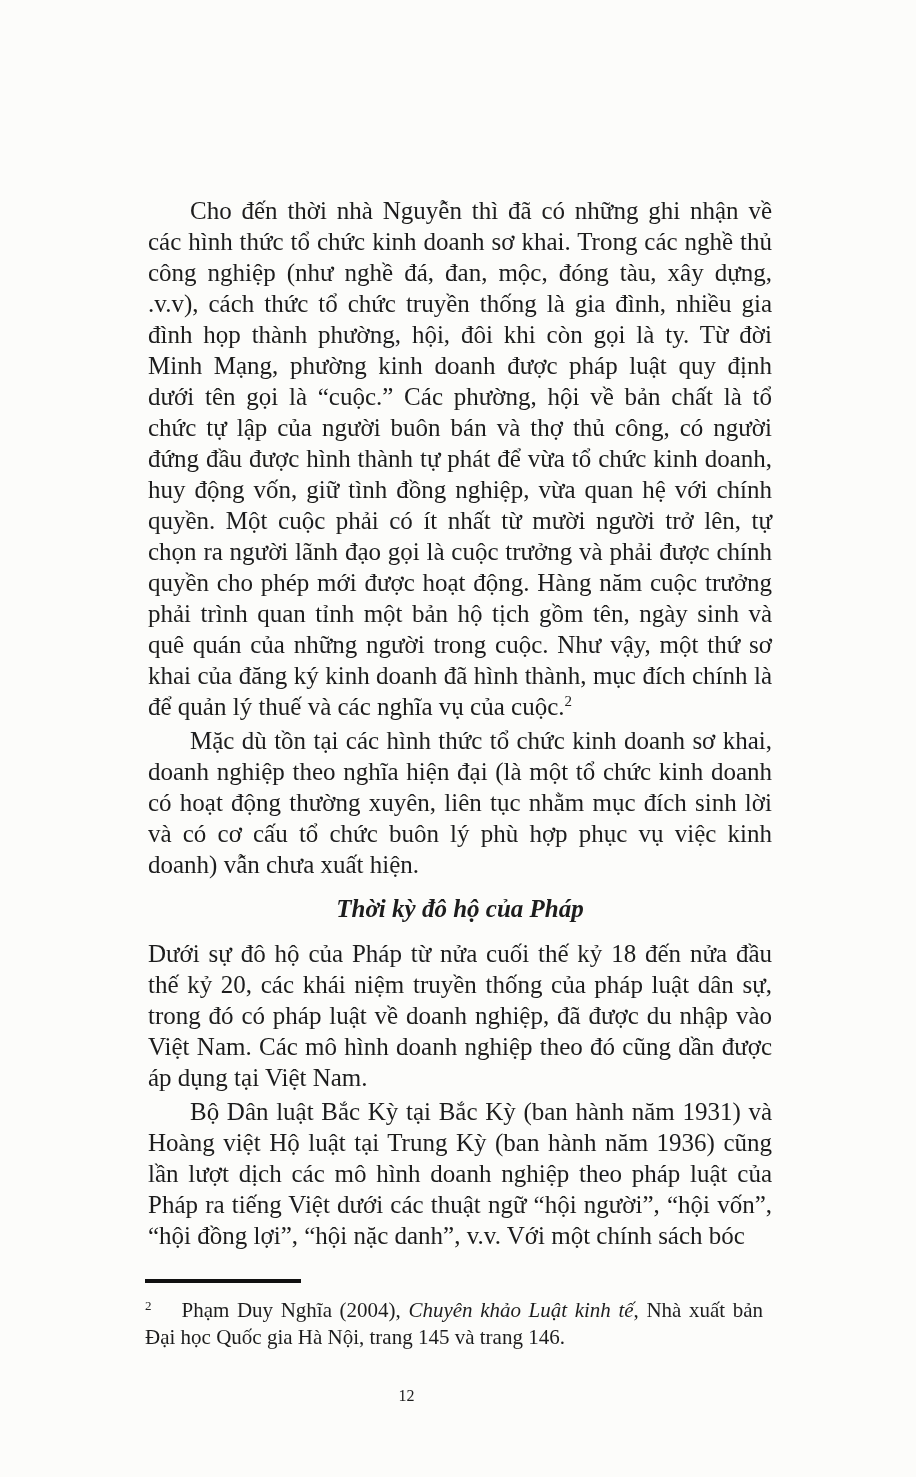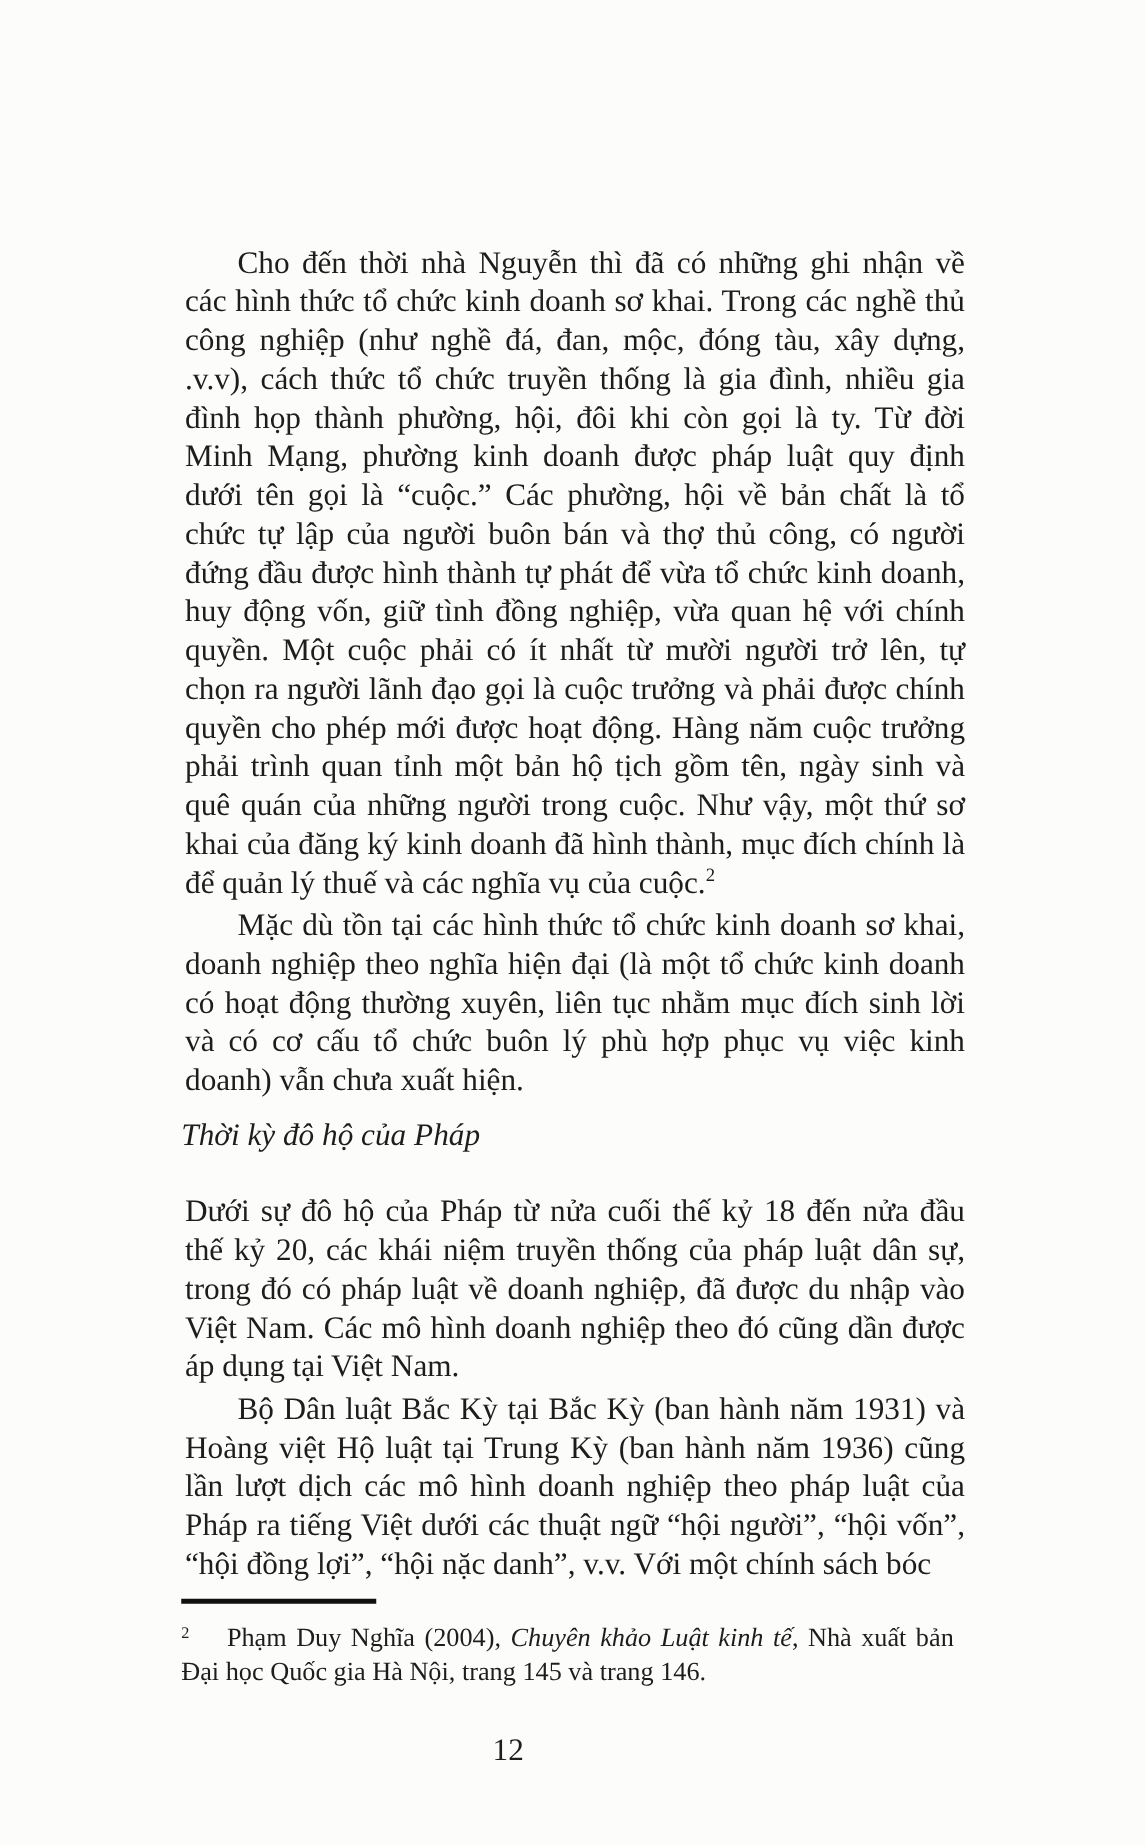--- a/index.html
+++ b/index.html
@@ -18,25 +18,25 @@
     top: 192px;
     width: 630px;
     font-size: 25px;
     line-height: 31px;
     text-align: justify;
   }
   .para { margin: 3px; padding: 0; }
   .para.indent { text-indent: 42px; }
   .section-heading {
     font-style: italic;
-    font-weight: normal;
+    font-weight: bold;
     font-size: 25px;
     line-height: 31px;
-    margin: 13px 0 30px 0;
-    text-align: left;
+    margin: 13px 0 14px 0;
+    text-align: center;
   }
   .fn-ref {
     font-size: 15px;
     line-height: 0;
     vertical-align: 9px;
   }
   .footnote-area {
     position: absolute;
     left: 145px;
     top: 1279px;
@@ -57,21 +57,21 @@
     font-size: 13px;
     vertical-align: 7px;
     margin-right: 30px;
   }
   .page-number {
     position: absolute;
     left: 0;
     top: 1387px;
     width: 813px;
     text-align: center;
-    font-size: 25px;
+    font-size: 16px;
   }
 </style>
 </head>
 <body>
 
 <main class="text-block">
   <p class="para indent"><span>Cho đến thời nhà Nguyễn thì đã có những ghi nhận về các hình thức tổ chức kinh doanh sơ khai.  Trong các nghề thủ công nghiệp (như nghề đá, đan, mộc, đóng tàu, xây dựng, .v.v), cách thức tổ chức truyền thống là gia đình, nhiều gia đình họp thành phường, hội, đôi khi còn gọi là ty.  Từ đời Minh Mạng, phường kinh doanh được pháp luật quy định dưới tên gọi là “cuộc.”  Các phường, hội về bản chất là tổ chức tự lập của người buôn bán và thợ thủ công, có người đứng đầu được hình thành tự phát để vừa tổ chức kinh doanh, huy động vốn, giữ tình đồng nghiệp, vừa quan hệ với chính quyền.  Một cuộc phải có ít nhất từ mười người trở lên, tự chọn ra người lãnh đạo gọi là cuộc trưởng và phải được chính quyền cho phép mới được hoạt động.  Hàng năm cuộc trưởng phải trình quan tỉnh một bản hộ tịch gồm tên, ngày sinh và quê quán của những người trong cuộc.  Như vậy, một thứ sơ khai của đăng ký kinh doanh đã hình thành, mục đích chính là để quản lý thuế và các nghĩa vụ của cuộc.</span><sup class="fn-ref">2</sup></p>
 
   <p class="para indent">Mặc dù tồn tại các hình thức tổ chức kinh doanh sơ khai, doanh nghiệp theo nghĩa hiện đại (là một tổ chức kinh doanh có hoạt động thường xuyên, liên tục nhằm mục đích sinh lời và có cơ cấu tổ chức buôn lý phù hợp phục vụ việc kinh doanh) vẫn chưa xuất hiện.</p>
 

